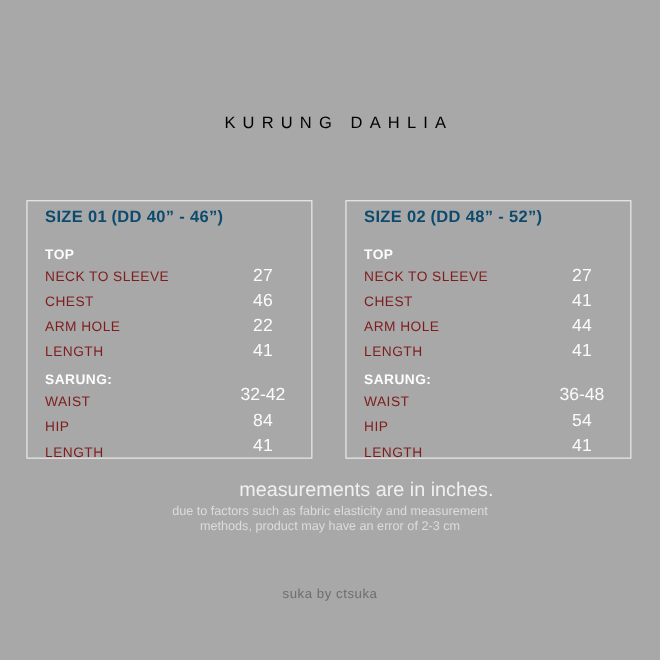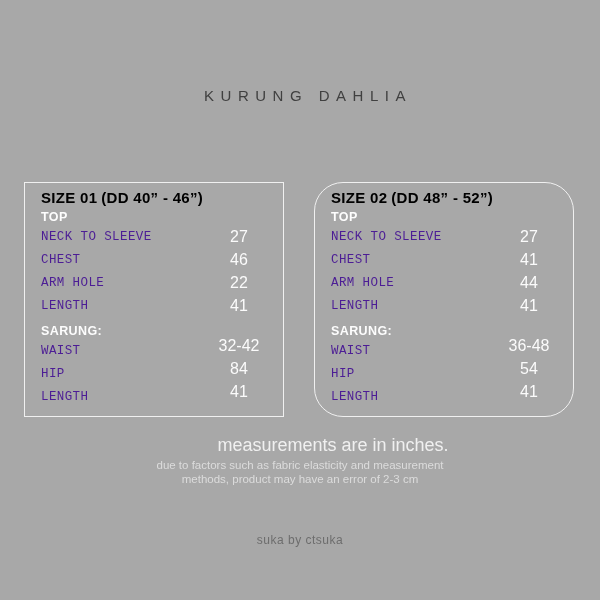--- a/index.html
+++ b/index.html
@@ -20,68 +20,67 @@
   }
   .title {
     font-family: "Liberation Serif", serif;
     font-size: 32px;
     font-weight: normal;
     letter-spacing: 4px;
     color: #fafafa;
     margin: 0;
   }
   .subtitle {
-    margin-top: 9px;
+    margin-top: 25px;
     font-size: 15px;
     letter-spacing: 6.5px;
     padding-left: 16px;
-    color: #404040;
+    color: #000000;
   }
   .size-table {
     position: absolute;
     top: 182px;
     width: 260px;
     height: 235px;
     box-sizing: border-box;
     border: 1.5px solid #f0f0f0;
     padding: 5px 14px 0 16px;
   }
   .size-table.left  { left: 24px; }
-  .size-table.right { left: 314px; border-radius: 29px; }
+  .size-table.right { left: 314px; }
   .size-header {
     font-size: 15px;
     font-weight: bold;
-    color: #000000;
+    color: #0c4a6e;
     letter-spacing: 0.3px;
     height: 19px;
     line-height: 19px;
     white-space: nowrap;
   }
   .size-range { margin-left: 4px; }
   .section-heading {
     font-size: 12.5px;
     font-weight: bold;
     color: #fdfdfd;
     letter-spacing: 0.4px;
     height: 16px;
     line-height: 16px;
   }
-  .section-heading.top    { margin-top: 2px; }
+  .section-heading.top    { margin-top: 16px; }
   .section-heading.sarung { margin-top: 6px; }
   .row {
     display: flex;
     align-items: center;
     height: 23px;
   }
   .row .label {
     flex: 1;
     font-size: 12.5px;
     letter-spacing: 0.4px;
-    color: #4c1d95;
-    font-family: Liberation Mono, monospace;
+    color: #7f1d1d;
   }
   .row .value {
     width: 60px;
     text-align: center;
     font-size: 16px;
     color: #fbfbfb;
   }
   .sarung-rows .value { transform: translateY(-5px); text-align: center; }
   .note-large {
     position: absolute;

